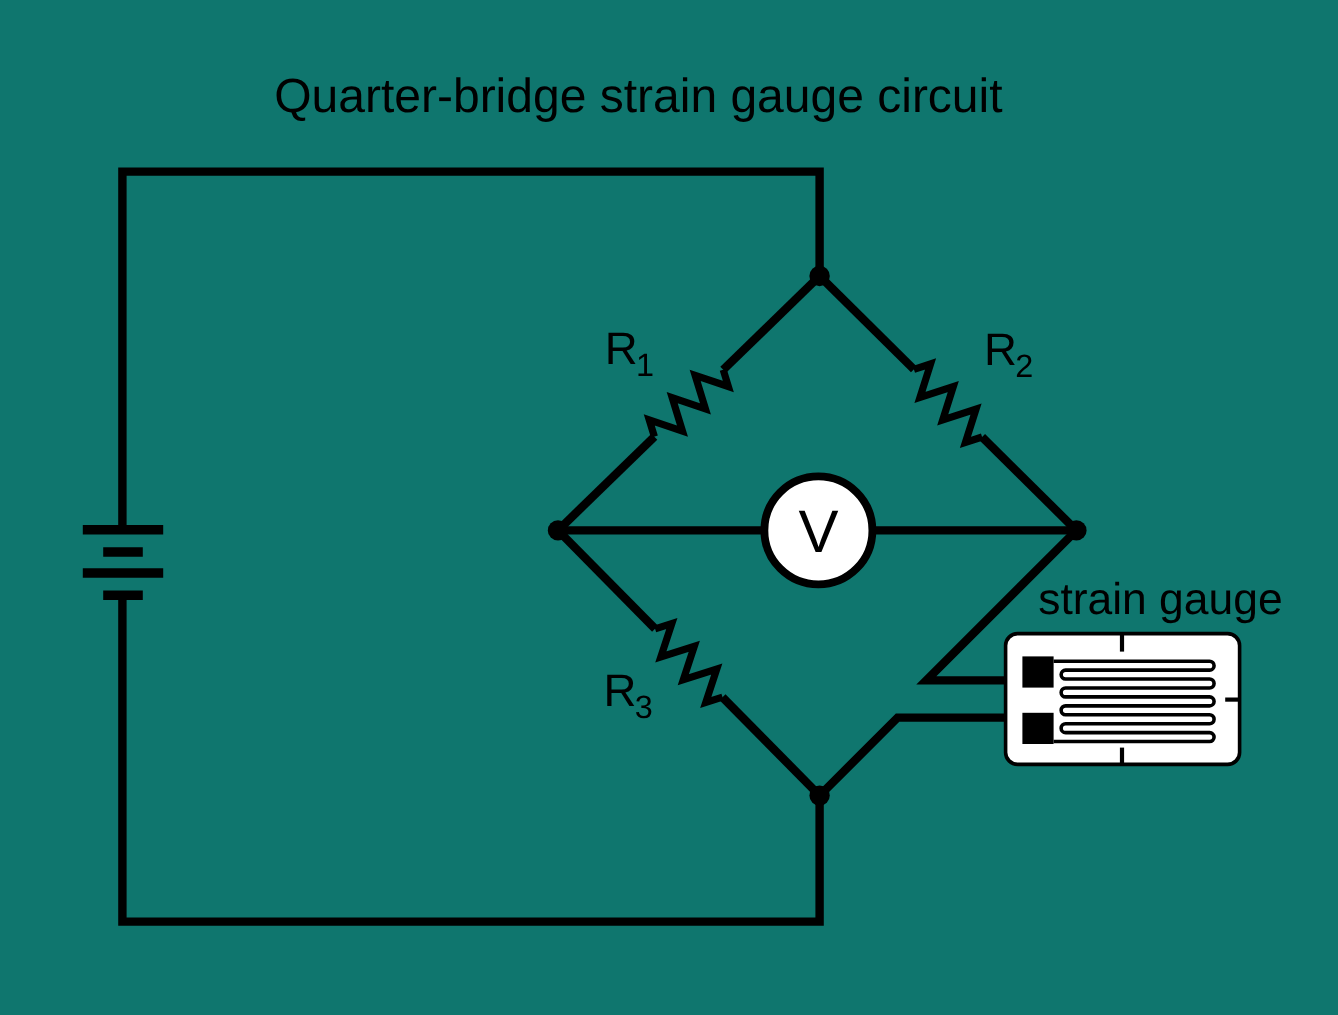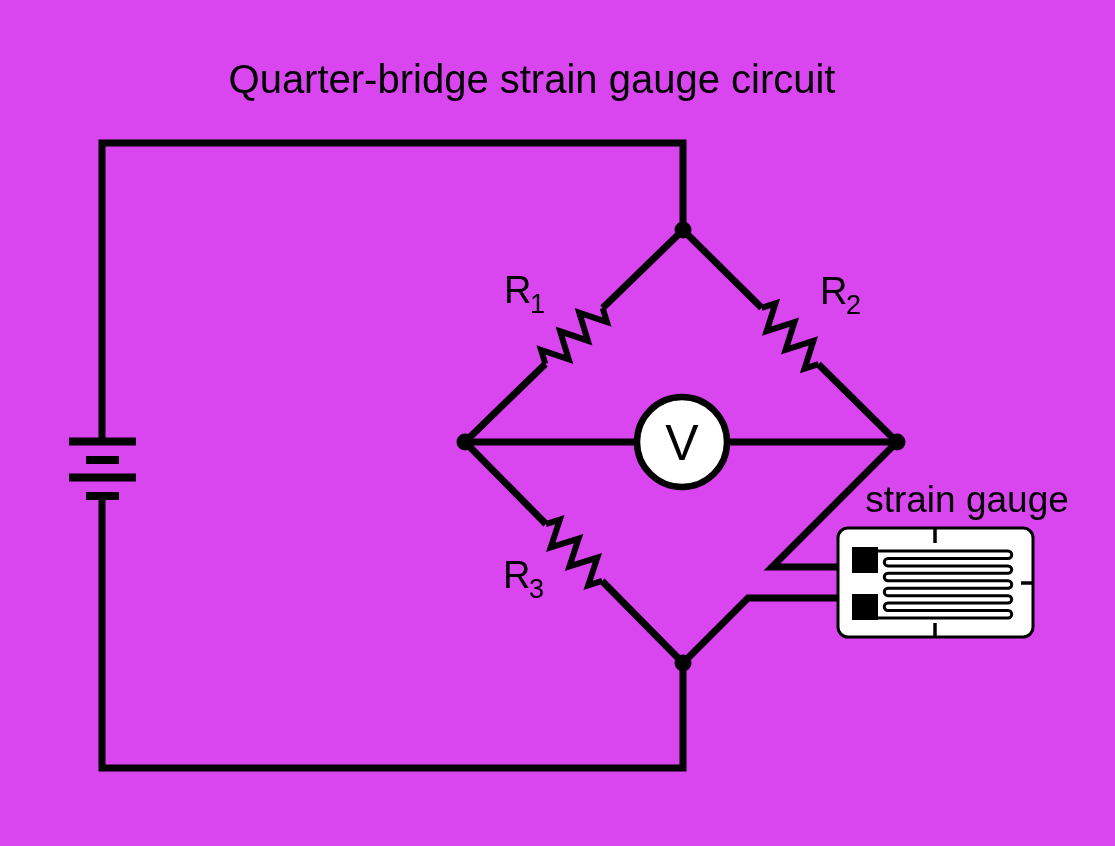--- a/index.html
+++ b/index.html
@@ -4,21 +4,21 @@
 <style>
   html, body {
     margin: 0;
     padding: 0;
     background: #ffffff;
   }
   #stage {
     position: relative;
     width: 1115px;
     height: 846px;
-    background: #d946ef;
+    background: #0f766e;
     font-family: "Liberation Sans", sans-serif;
   }
   svg {
     display: block;
   }
   .wire {
     fill: none;
     stroke: #000000;
     stroke-width: 7;
     stroke-linejoin: miter;

